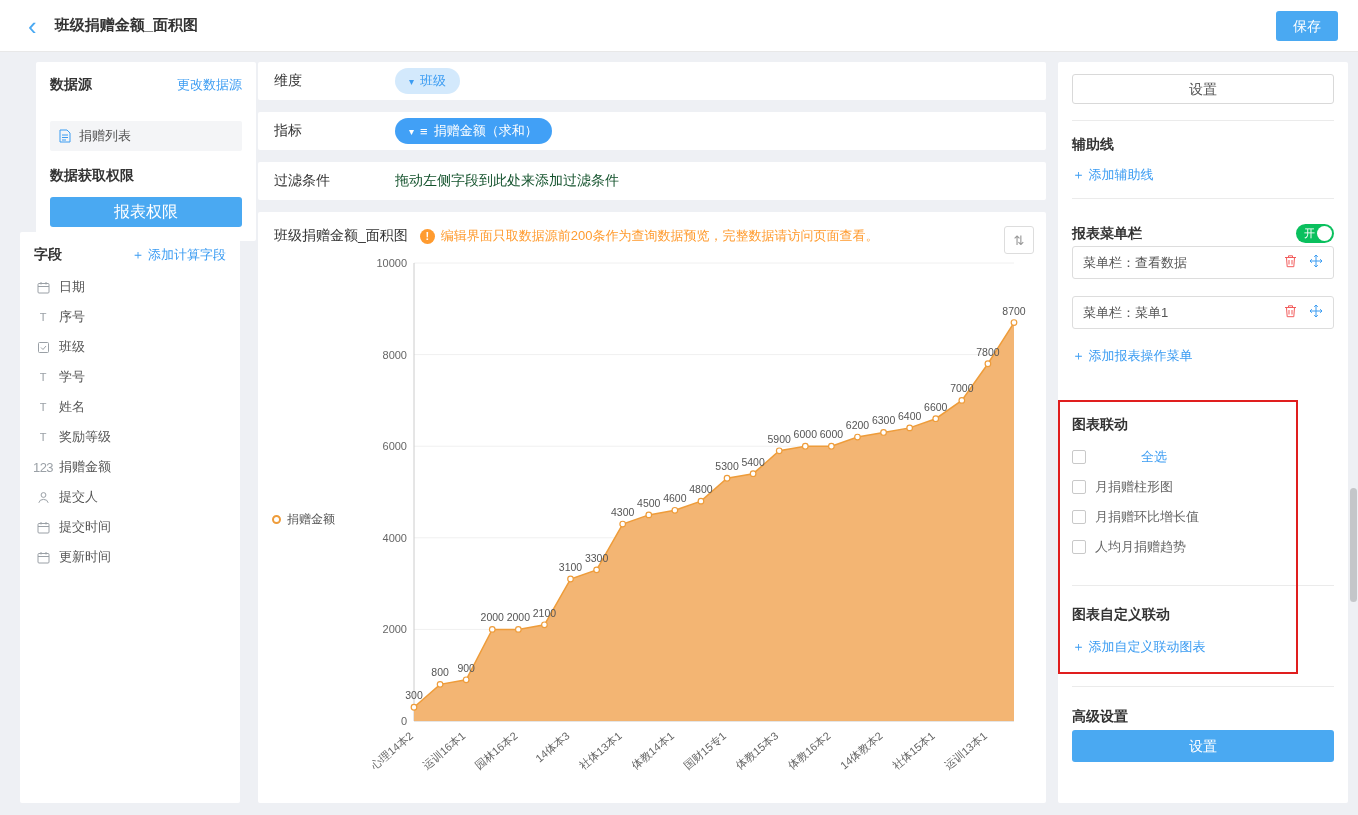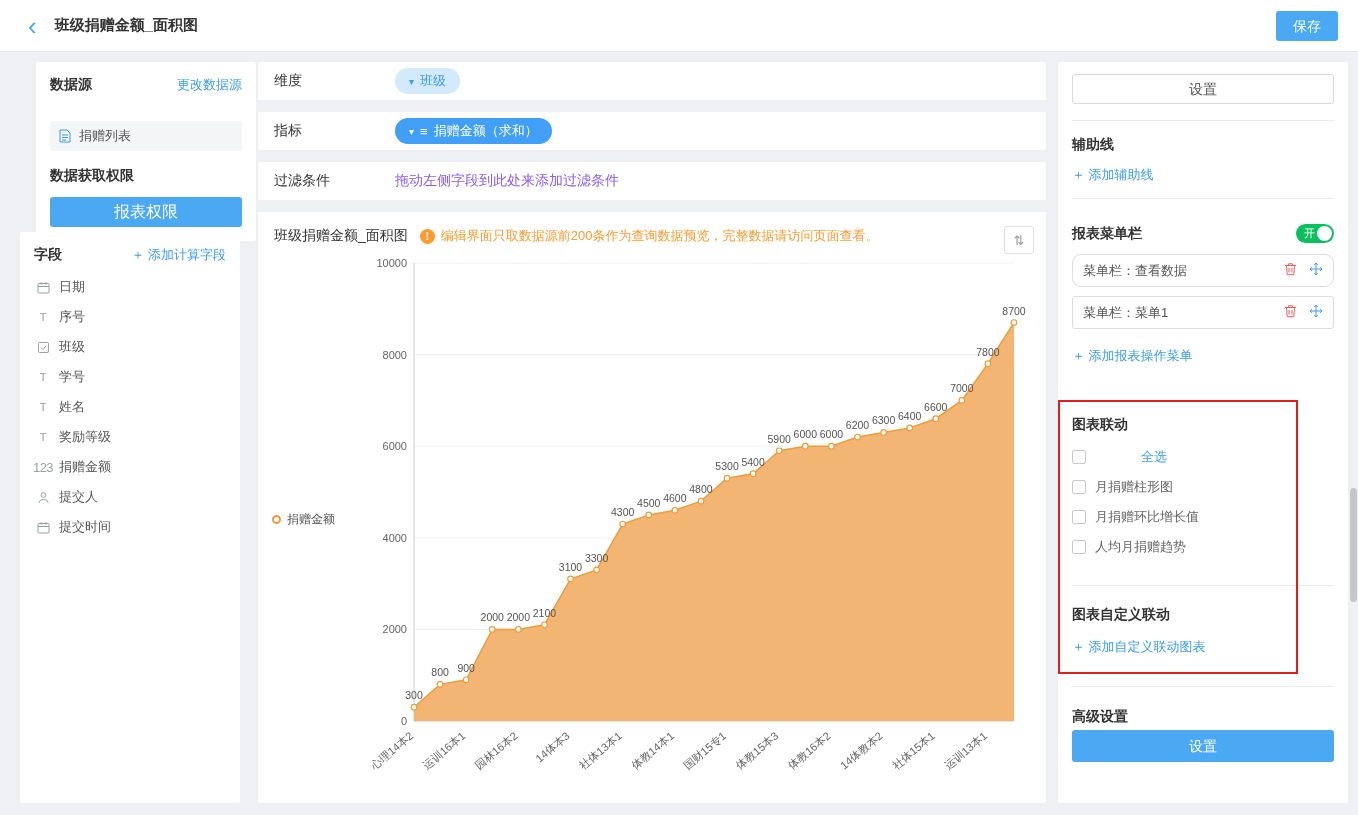--- a/index.html
+++ b/index.html
@@ -30,21 +30,21 @@
   .ficon-n { font-size:13px; color:#9aa0a6; letter-spacing:-0.5px; }
 
   
   .cfg-row { position:absolute; left:258px; width:788px; height:38px; background:#fff; border-radius:2px; display:flex; align-items:center; padding:0 16px; }
   .cfg-row.r1 { top:62px; } .cfg-row.r2 { top:112px; } .cfg-row.r3 { top:162px; }
   .cfg-label { width:121px; font-size:14px; color:#333; }
   .pill { height:26px; border-radius:14px; display:inline-flex; align-items:center; gap:6px; padding:0 14px; font-size:13px; cursor:pointer; }
   .pill-dim { background:#d3e9fc; color:#3b9cf2; }
   .pill-met { background:#41a0f6; color:#fff; }
   .pill .caret { font-size:10px; }
-  .placeholder { color:#8b5cf6; font-size:14px; }
+  .placeholder { color:#14532d; font-size:14px; }
 
   
   .chart-panel { left:258px; top:212px; width:788px; height:591px; }
   .chart-head { display:flex; align-items:center; gap:12px; padding:15px 16px 4px 16px; }
   .chart-title { font-size:14px; color:#333; font-weight:500; white-space:nowrap; }
   .warn-wrap { display:flex; align-items:center; gap:6px; }
   .warn-ico { width:15px; height:15px; border-radius:50%; background:#ff9b2f; color:#fff; font-size:11px; font-weight:bold; text-align:center; line-height:15px; flex:none; }
   .warn-text { color:#ff9b2f; font-size:13px; white-space:nowrap; }
   .sort-box { position:absolute; right:12px; top:14px; width:30px; height:28px; border:1px solid #ddd; border-radius:3px; color:#999; text-align:center; line-height:27px; font-size:13px; cursor:pointer; background:#fff; }
   .chart-body { display:flex; align-items:center; padding-left:14px; }
@@ -60,21 +60,21 @@
   .rp-settings-btn { top:12px; }
   .rp-div1 { top:58px; }
   .rp-aux-title { top:74px; }
   .rp-add-aux { top:104px; }
   .rp-div2 { top:136px; }
   .rp-menubar-row { top:162px; display:flex; justify-content:space-between; align-items:center; }
   .toggle { width:38px; height:19px; border-radius:10px; background:#0ac05e; position:relative; cursor:pointer; }
   .toggle-txt { position:absolute; left:8px; top:3px; color:#fff; font-size:11px; line-height:13px; }
   .toggle-knob { position:absolute; right:2px; top:2px; width:15px; height:15px; background:#fff; border-radius:50%; }
   .menu-item { height:33px; border:1px solid #ddd; border-radius:3px; display:flex; align-items:center; justify-content:space-between; padding:0 10px; background:#fff; cursor:pointer; }
-  .rp-menu-item1 { top:192px;border-radius:9px; }
+  .rp-menu-item1 { top:184px; }
   .rp-menu-item2 { top:234px; }
   .mi-icons { display:flex; align-items:center; gap:12px; }
   .rp-add-menu { top:285px; }
   .rp-linkage-title { top:354px; }
   .cb-row { display:flex; align-items:center; gap:9px; cursor:pointer; }
   .checkbox { width:14px; height:14px; border:1px solid #c9c9c9; border-radius:2px; background:#fff; flex:none; }
   .rp-cb0 { top:386px; } .rp-cb1 { top:416px; } .rp-cb2 { top:446px; } .rp-cb3 { top:476px; }
   .cb-label { color:#666; } .cb-label.blue { color:#3b9cf2;margin-left:46px; }
   .rp-div3 { top:523px; }
   .rp-custom-title { top:544px; }
@@ -171,20 +171,31 @@
     <div class="field-item">
       <span class="ficon">
           <svg width="13" height="13" viewBox="0 0 13 13">
             <rect x="1" y="2.5" width="11" height="9.5" rx="1" fill="none" stroke="#9aa0a6"></rect>
             <line x1="1" y1="5.5" x2="12" y2="5.5" stroke="#9aa0a6"></line>
             <line x1="4" y1="1" x2="4" y2="3.5" stroke="#9aa0a6"></line>
             <line x1="9" y1="1" x2="9" y2="3.5" stroke="#9aa0a6"></line>
           </svg>
         </span>
       <span>提交时间</span>
+    </div>
+    <div class="field-item">
+      <span class="ficon">
+          <svg width="13" height="13" viewBox="0 0 13 13">
+            <rect x="1" y="2.5" width="11" height="9.5" rx="1" fill="none" stroke="#9aa0a6"></rect>
+            <line x1="1" y1="5.5" x2="12" y2="5.5" stroke="#9aa0a6"></line>
+            <line x1="4" y1="1" x2="4" y2="3.5" stroke="#9aa0a6"></line>
+            <line x1="9" y1="1" x2="9" y2="3.5" stroke="#9aa0a6"></line>
+          </svg>
+        </span>
+      <span>更新时间</span>
     </div>
   </div>
 </div>
 
 <div class="panel cfg-row r1">
   <span class="cfg-label">维度</span>
   <span class="pill pill-dim">
     <span class="caret">▾</span>
     <span>班级</span>
   </span>

